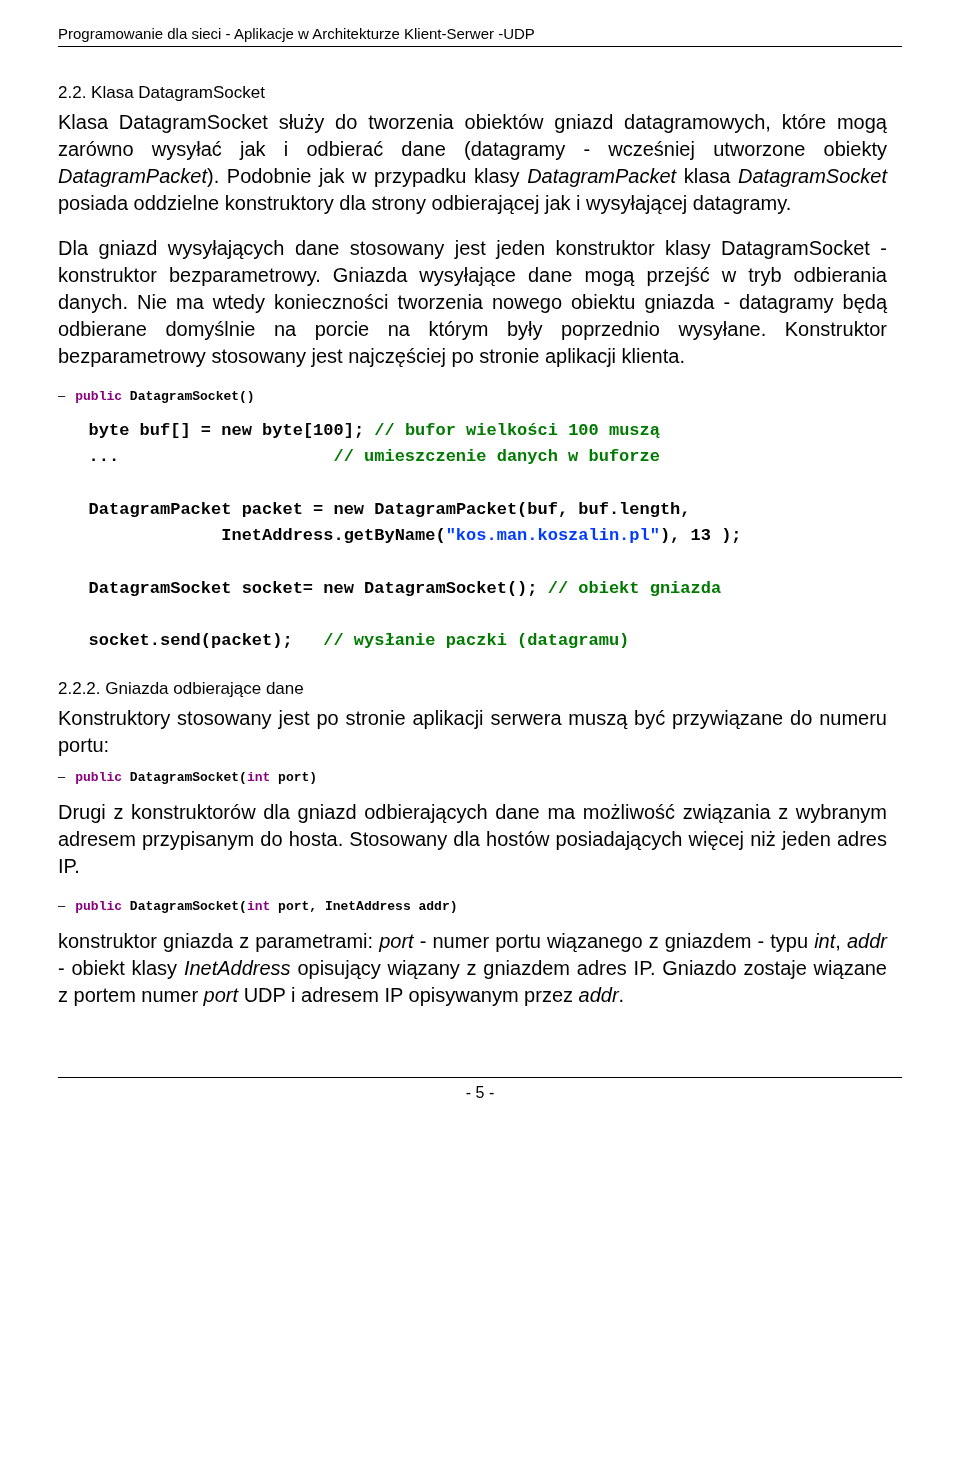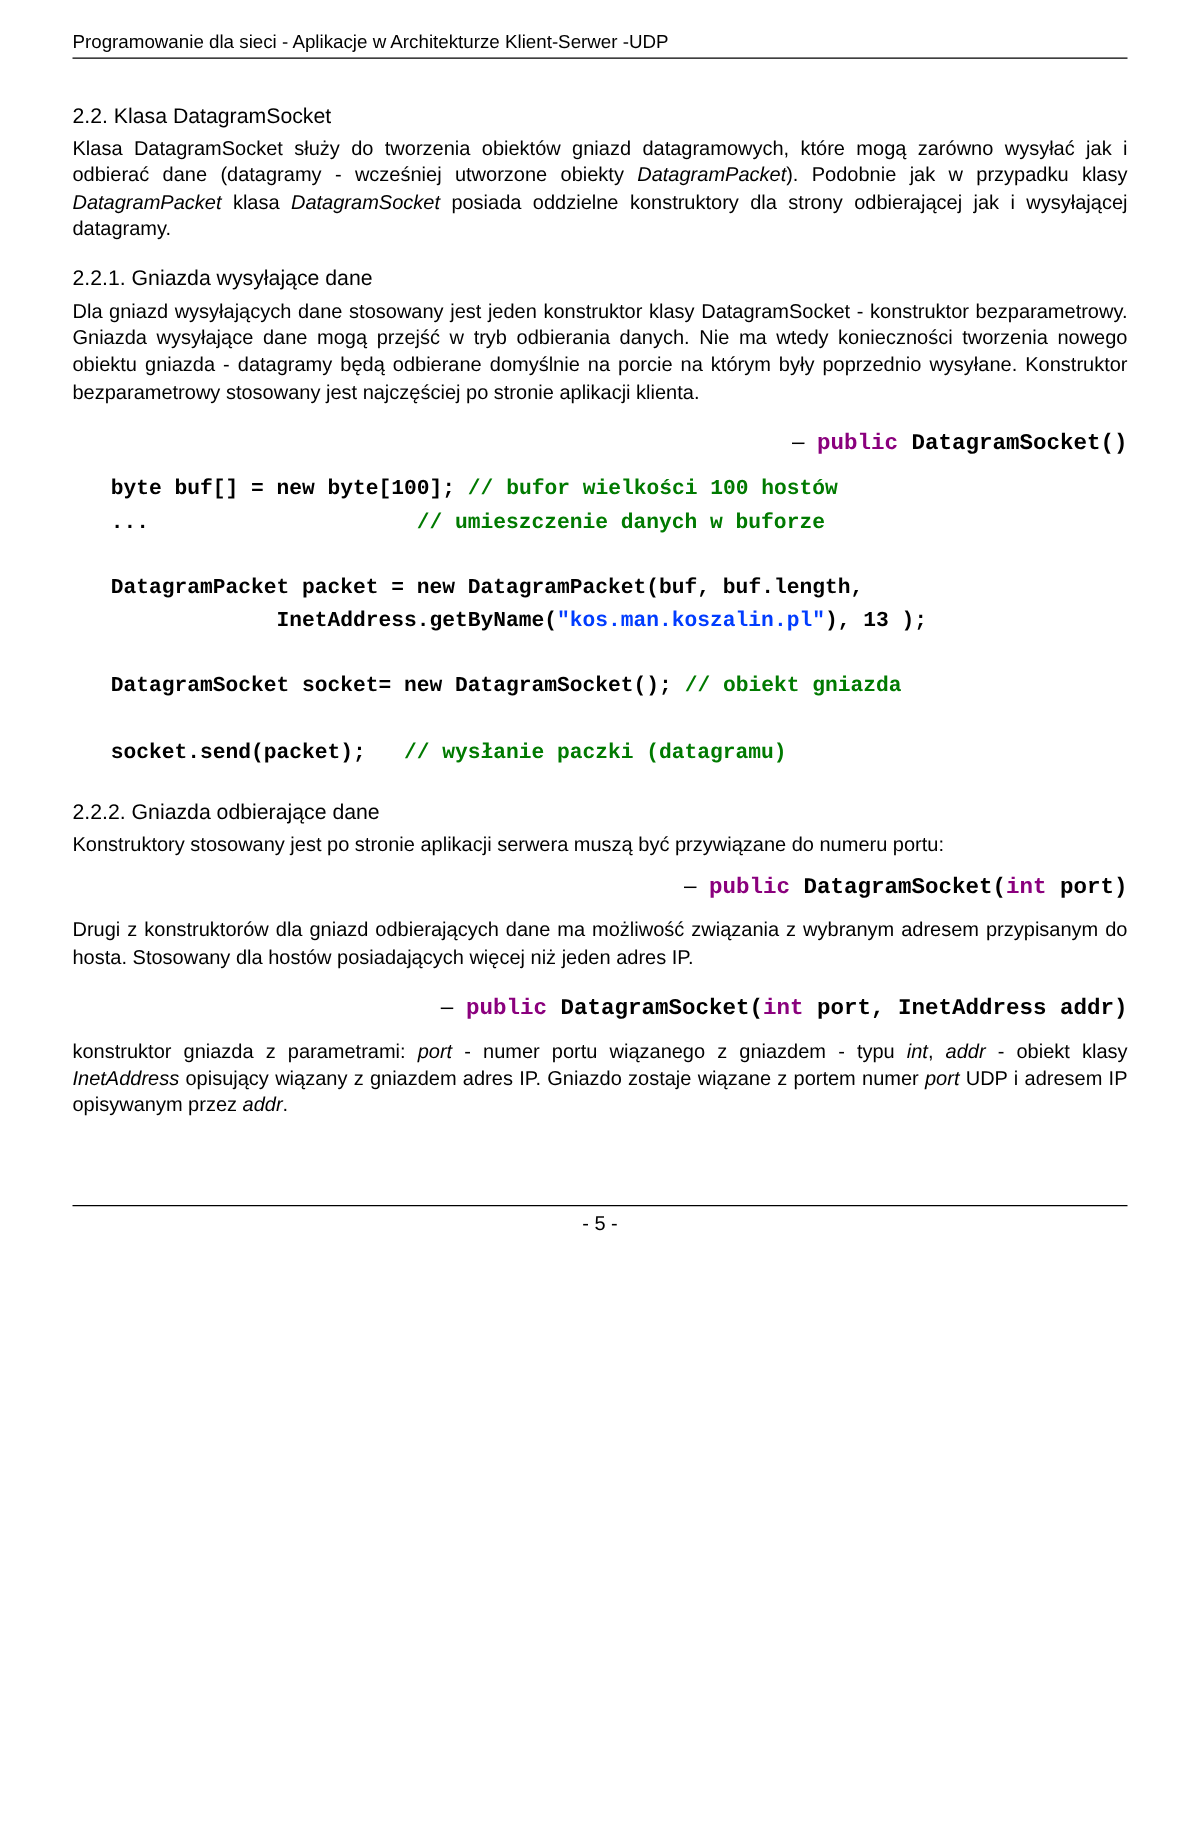--- a/index.html
+++ b/index.html
@@ -24,31 +24,30 @@
     border-top: 1px solid #000;
     margin: 0 0 36px 0;
   }
   .h2 {
     font-family: Arial, Helvetica, sans-serif;
     font-size: 17px;
     margin: 0 0 6px 0;
   }
   .p {
     font-family: Verdana, Arial, sans-serif;
-    font-size: 16px;
+    font-size: 20px;
     line-height: 1.35;
     text-align: justify;
-    margin: 0 0 18px 0;
+    margin: 0 15px 18px 0;
   }
   .sig {
     font-family: "Courier New", monospace;
     font-weight: bold;
-    font-size: 18px;
+    font-size: 13px;
     margin: 10px 0 14px 0;
-    text-align: right;
   }
   .sig .kw { color: #8a007d; }
   .sig .dash { font-family: Arial, sans-serif; font-weight: normal; padding-right: 10px;}
   .codeblock {
     font-family: "Courier New", monospace;
     font-weight: bold;
     font-size: 17px;
     line-height: 1.55;
     white-space: pre;
     margin: 6px 0 24px 0;
@@ -71,24 +70,23 @@
 <body>
 
 <div class="page">
 
   <div class="running-header">Programowanie dla sieci - Aplikacje w Architekturze Klient-Serwer -UDP</div>
   <hr class="hr">
 
   <div class="h2">2.2. Klasa DatagramSocket</div>
   <div class="p">Klasa DatagramSocket służy do tworzenia obiektów gniazd datagramowych, które mogą zarówno wysyłać jak i odbierać dane (datagramy - wcześniej utworzone obiekty <i>DatagramPacket</i>). Podobnie jak w przypadku klasy <i>DatagramPacket</i> klasa <i>DatagramSocket</i> posiada oddzielne konstruktory dla strony odbierającej jak i wysyłającej datagramy.</div>
 
-  <div class="h2">2.2.1. Gniazda wysyłające dane</div>
   <div class="p">Dla gniazd wysyłających dane stosowany jest jeden konstruktor klasy DatagramSocket - konstruktor bezparametrowy. Gniazda wysyłające dane mogą przejść w tryb odbierania danych. Nie ma wtedy konieczności tworzenia nowego obiektu gniazda - datagramy będą odbierane domyślnie na porcie na którym były poprzednio wysyłane. Konstruktor bezparametrowy stosowany jest najczęściej po stronie aplikacji klienta.</div>
   <div class="sig"><span class="dash">–</span><span class="kw">public</span> DatagramSocket()</div>
-  <div class="codeblock">   <span class="kw">byte</span> buf[] = <span class="kw">new</span> <span class="kw">byte</span>[100]; <span class="cm">// bufor wielkości 100 hostów</span>
+  <div class="codeblock">   <span class="kw">byte</span> buf[] = <span class="kw">new</span> <span class="kw">byte</span>[100]; <span class="cm">// bufor wielkości 100 muszą</span>
    ...                     <span class="cm">// umieszczenie danych w buforze</span>
 
    DatagramPacket packet = <span class="kw">new</span> DatagramPacket(buf, buf.length,
                 InetAddress.getByName(<span class="str">"kos.man.koszalin.pl"</span>), 13 );
 
    DatagramSocket socket= <span class="kw">new</span> DatagramSocket(); <span class="cm">// obiekt gniazda</span>
 
    socket.send(packet);   <span class="cm">// wysłanie paczki (datagramu)</span></div>
 
   <div class="h2">2.2.2. Gniazda odbierające dane</div>

